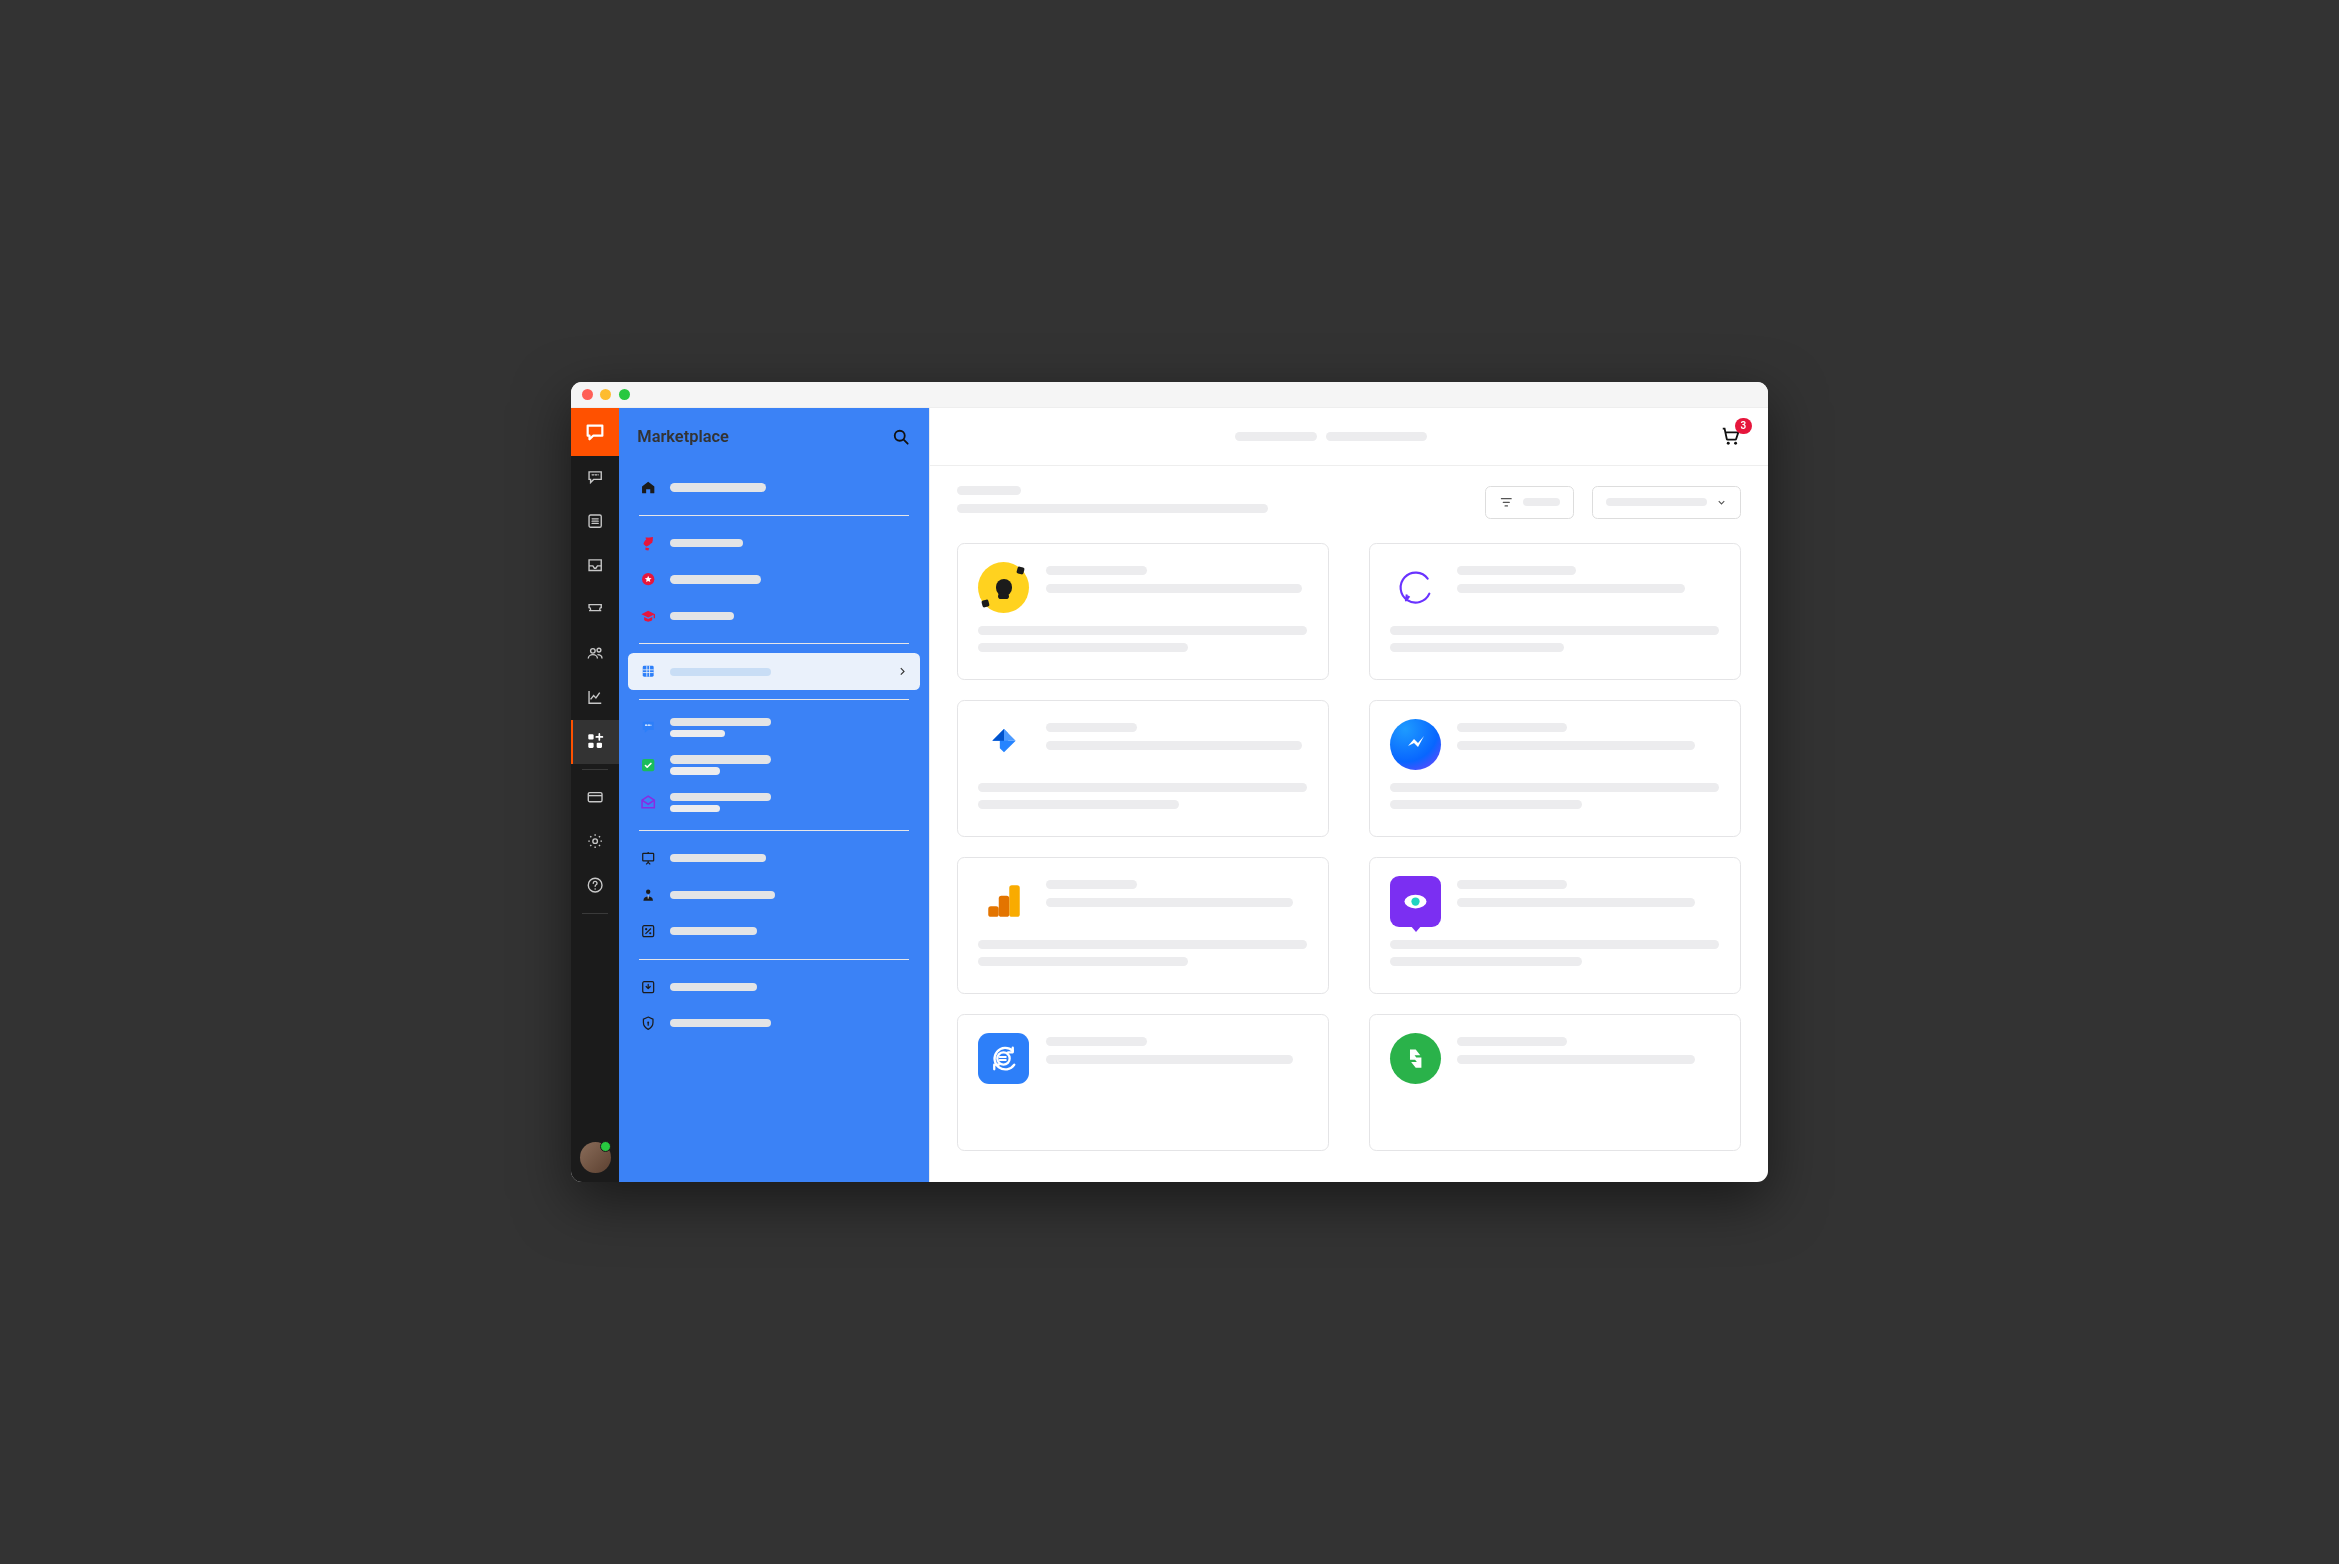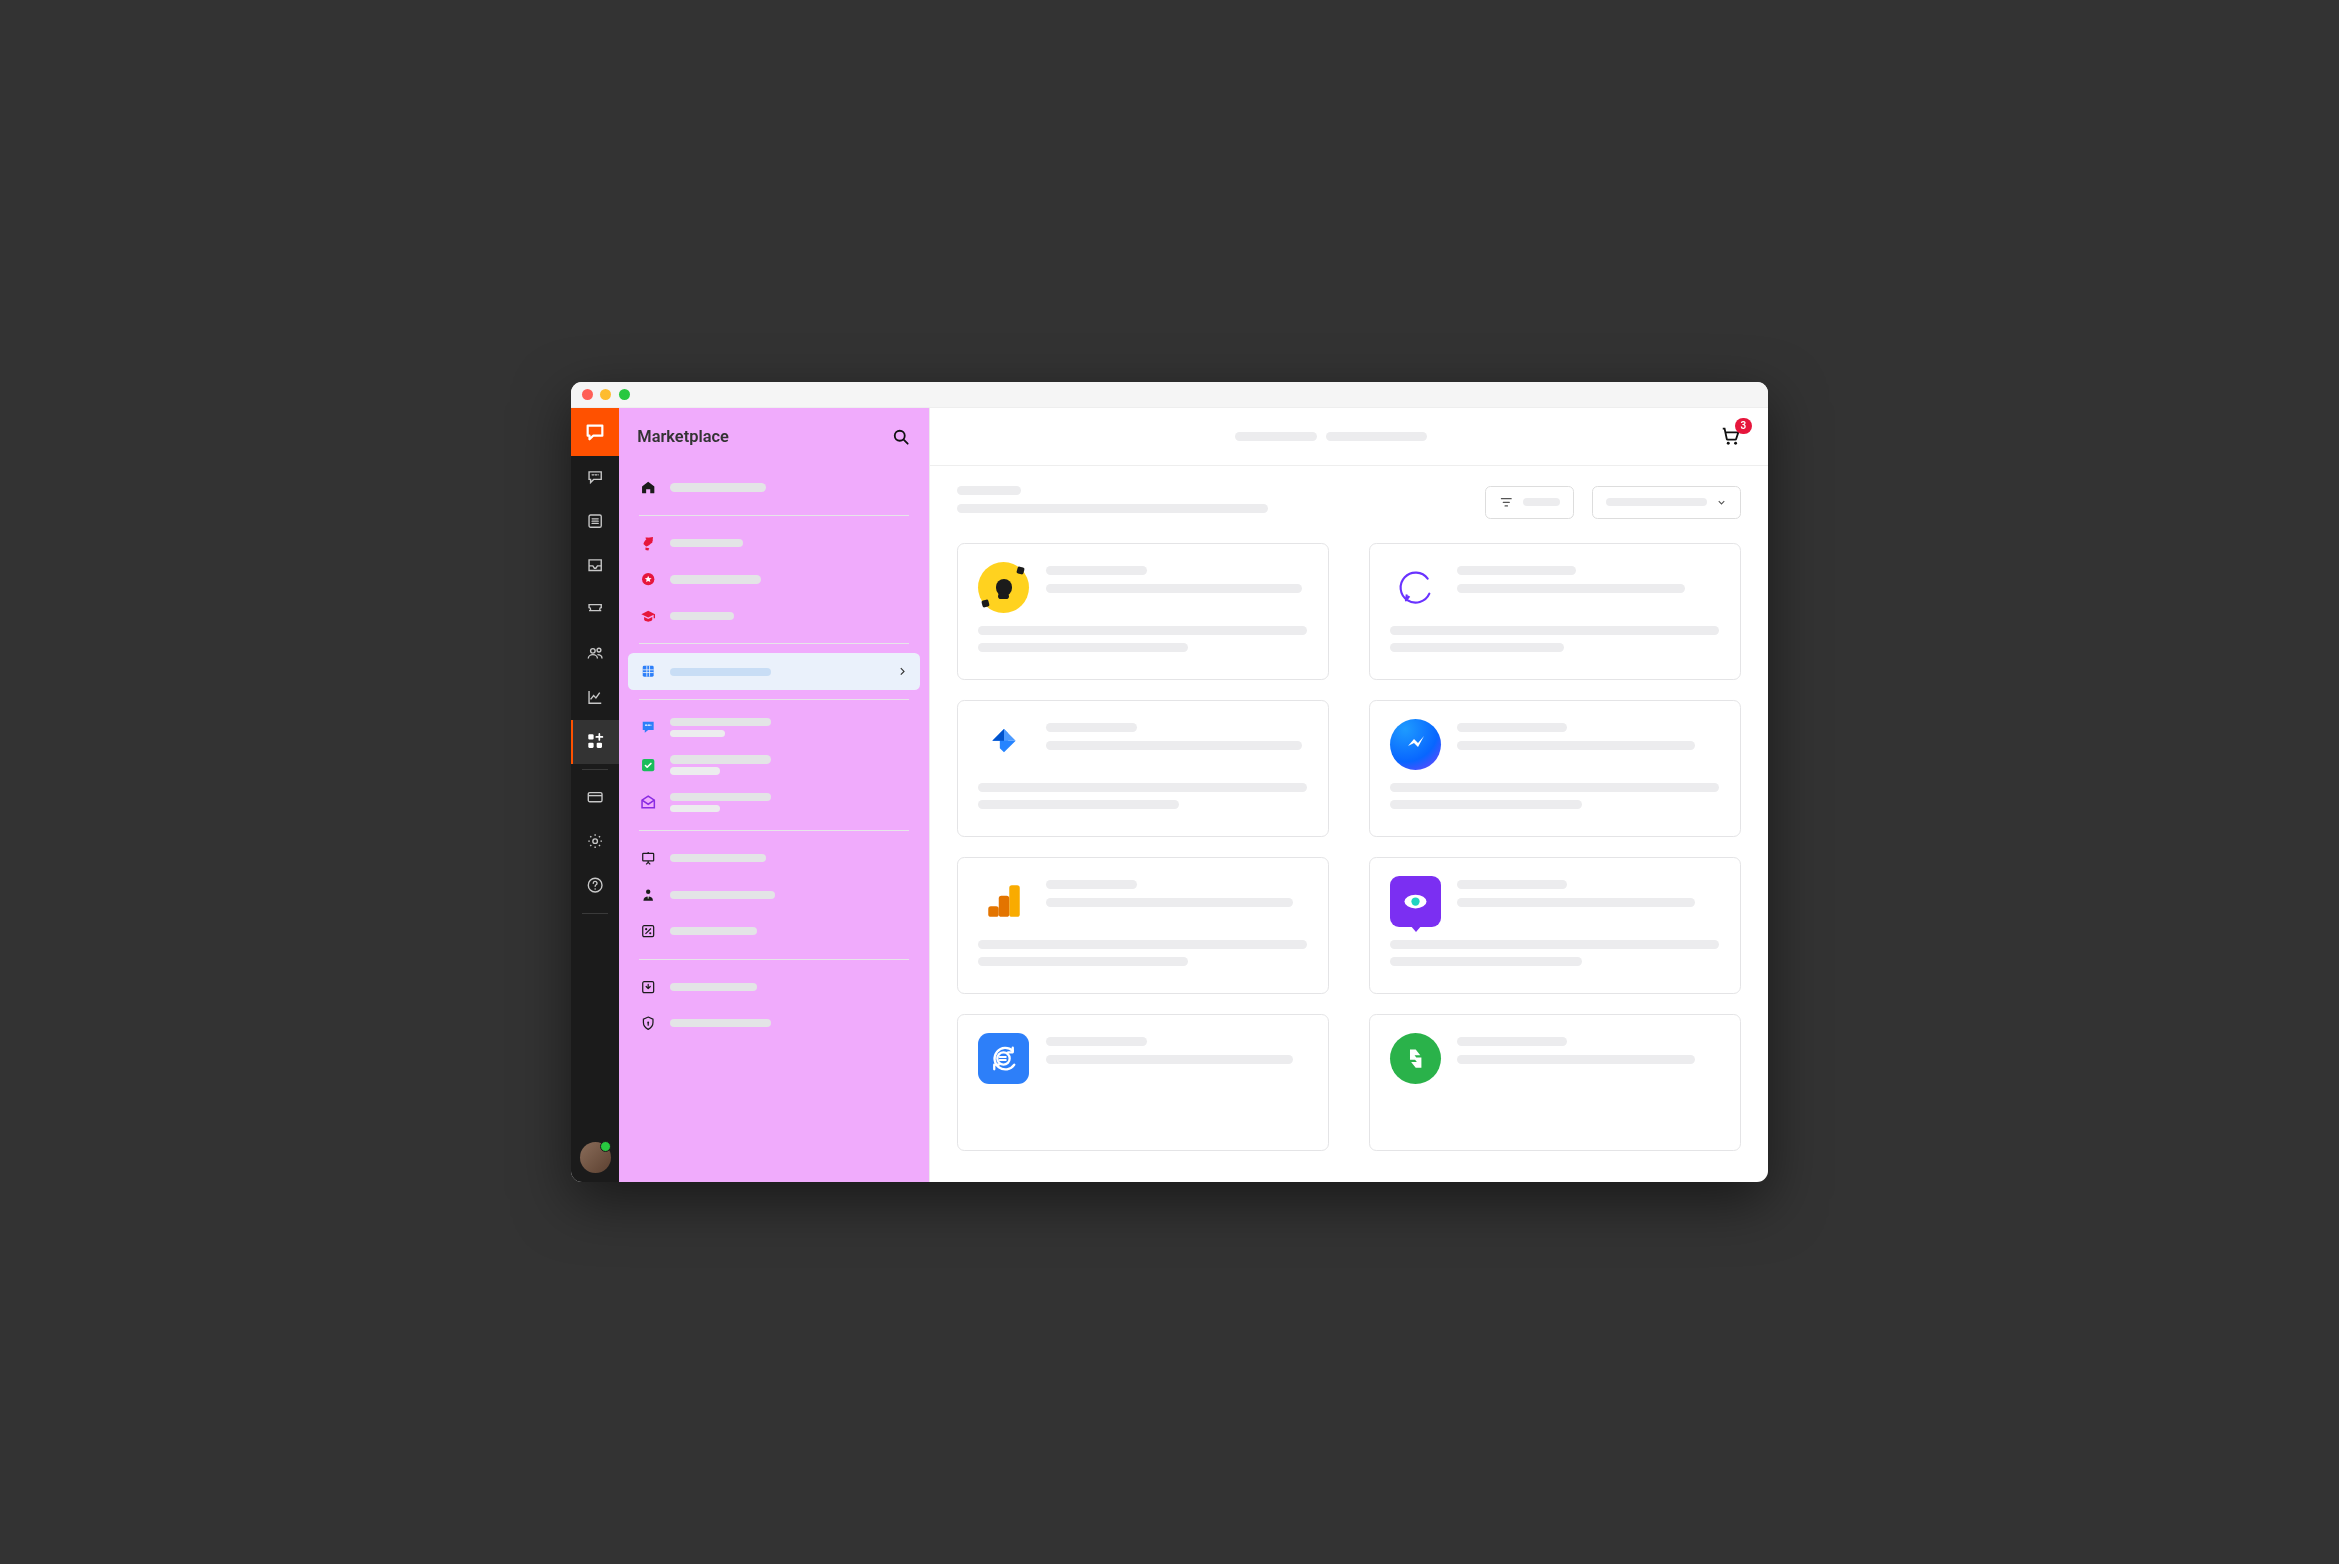--- a/index.html
+++ b/index.html
@@ -73,21 +73,21 @@
   }
   .rail-avatar::after {
     content: ""; position: absolute; top: -0.9px; right: -0.9px;
     width: 9.1px; height: 9.1px; background: #28c840;
     border: 1.8px solid #1b1b1b; border-radius: 50%;
   }
 
   
   .sidebar {
     width: 311px;
-    background: #f0abfc;
+    background: #3b82f6;
     border-right: 0.9px solid #ececec;
     display: flex; flex-direction: column;
     overflow-y: auto;
   }
   .sidebar-header {
     height: 58px;
     display: flex; align-items: center;
     padding: 0 18.3px;
     gap: 11px;
   }

